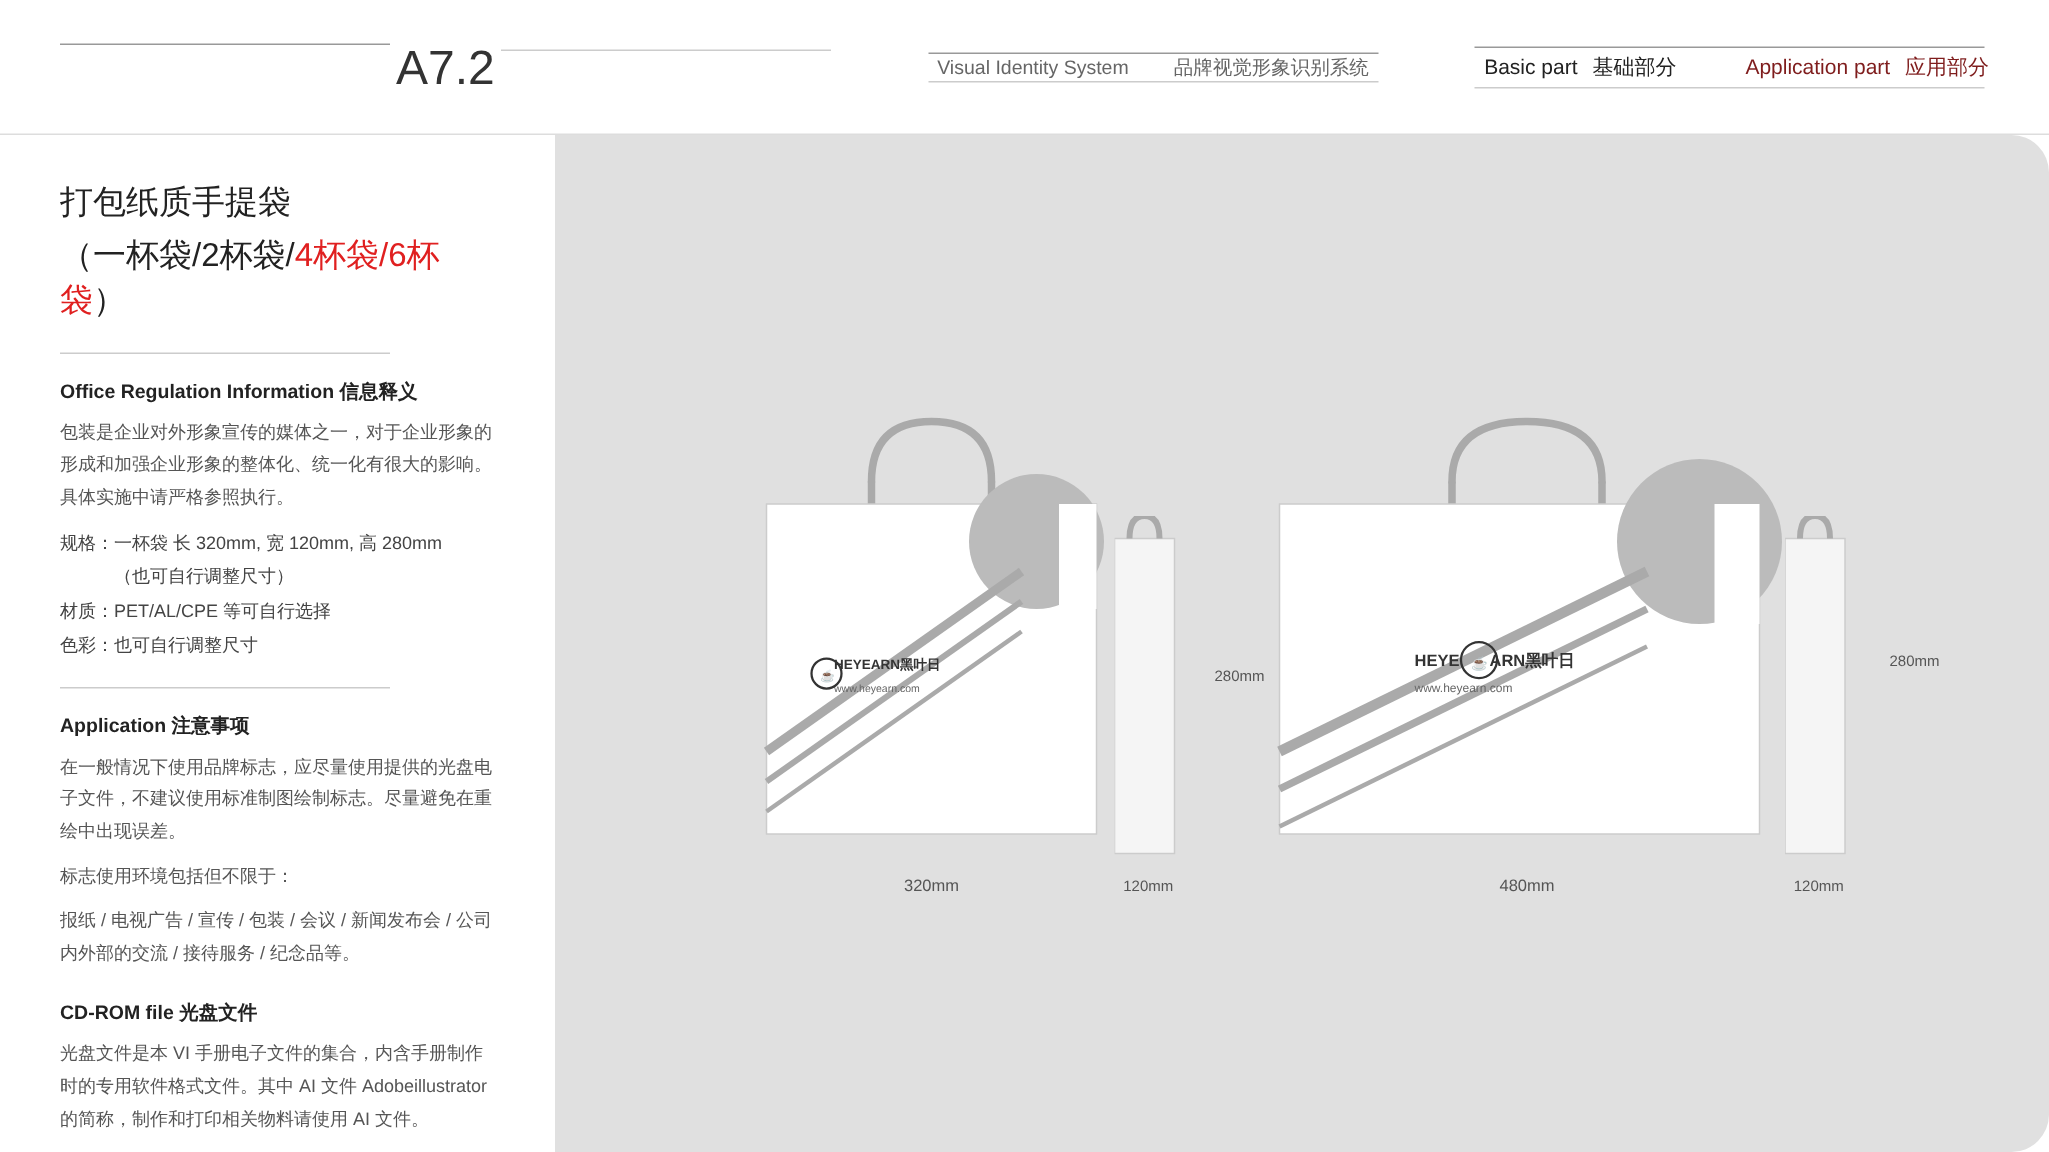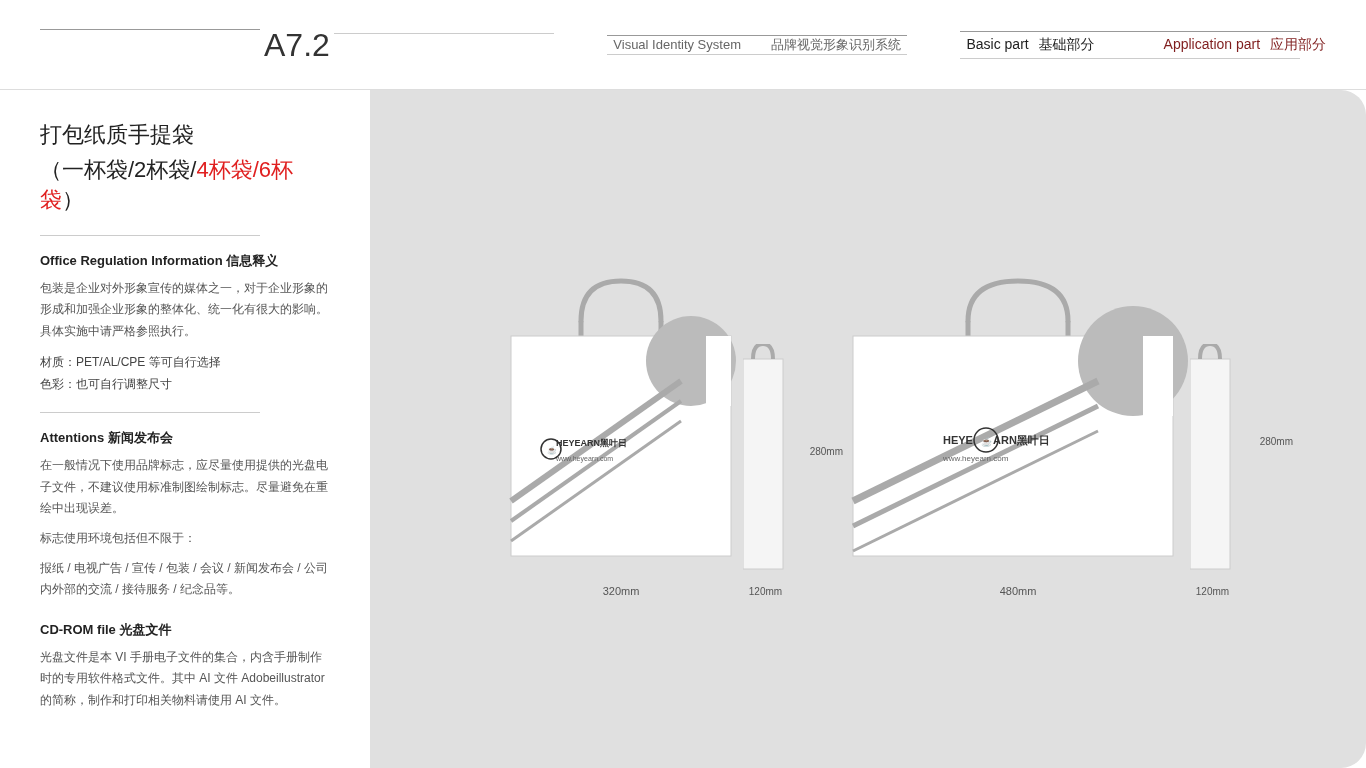--- a/index.html
+++ b/index.html
@@ -69,21 +69,21 @@
       font-size: 13px;
       color: #666;
     }
     .header-center-bottom {
       width: 300px;
       height: 1px;
       background: #ccc;
     }
     .header-right {
       display: flex;
-      gap: 63px;
+      gap: 40px;
       align-items: center;
     }
     .basic-part {
       font-size: 14px;
       color: #222;
       font-weight: bold;
     }
     .basic-part span {
       font-weight: normal;
       margin-left: 6px;
@@ -254,28 +254,32 @@
     <div class="sidebar-subtitle">
       <span class="normal">（一杯袋/2杯袋/</span><span class="red">4杯袋/6杯袋</span><span class="normal">）</span>
     </div>
 
     <div class="section-divider"></div>
 
     <div class="section-heading">Office Regulation Information 信息释义</div>
     <div class="section-body">包装是企业对外形象宣传的媒体之一，对于企业形象的形成和加强企业形象的整体化、统一化有很大的影响。具体实施中请严格参照执行。</div>
 
     <div class="spec-table">
+      <div>
+        <span>规格：</span><span>一杯袋  长 320mm, 宽 120mm, 高 280mm</span>
+      </div>
+      <div style="padding-left:36px;"><span>（也可自行调整尺寸）</span></div>
       <div><span>材质：PET/AL/CPE 等可自行选择</span></div>
       <div><span>色彩：也可自行调整尺寸</span></div>
     </div>
 
     <div class="section-divider"></div>
 
     <div class="attentions-section">
-      <div class="section-heading">Attentions 新闻发布会</div>
+      <div class="section-heading">Application 注意事项</div>
       <div class="section-body">在一般情况下使用品牌标志，应尽量使用提供的光盘电子文件，不建议使用标准制图绘制标志。尽量避免在重绘中出现误差。</div>
       <div class="section-body">标志使用环境包括但不限于：</div>
       <div class="section-body">报纸 / 电视广告 / 宣传 / 包装 / 会议 / 新闻发布会 / 公司内外部的交流 / 接待服务 / 纪念品等。</div>
     </div>
 
     <div class="cdrom-section">
       <div class="section-heading">CD-ROM file 光盘文件</div>
       <div class="section-body">光盘文件是本 VI 手册电子文件的集合，内含手册制作时的专用软件格式文件。其中 AI 文件 Adobeillustrator 的简称，制作和打印相关物料请使用 AI 文件。</div>
     </div>
   </div>

